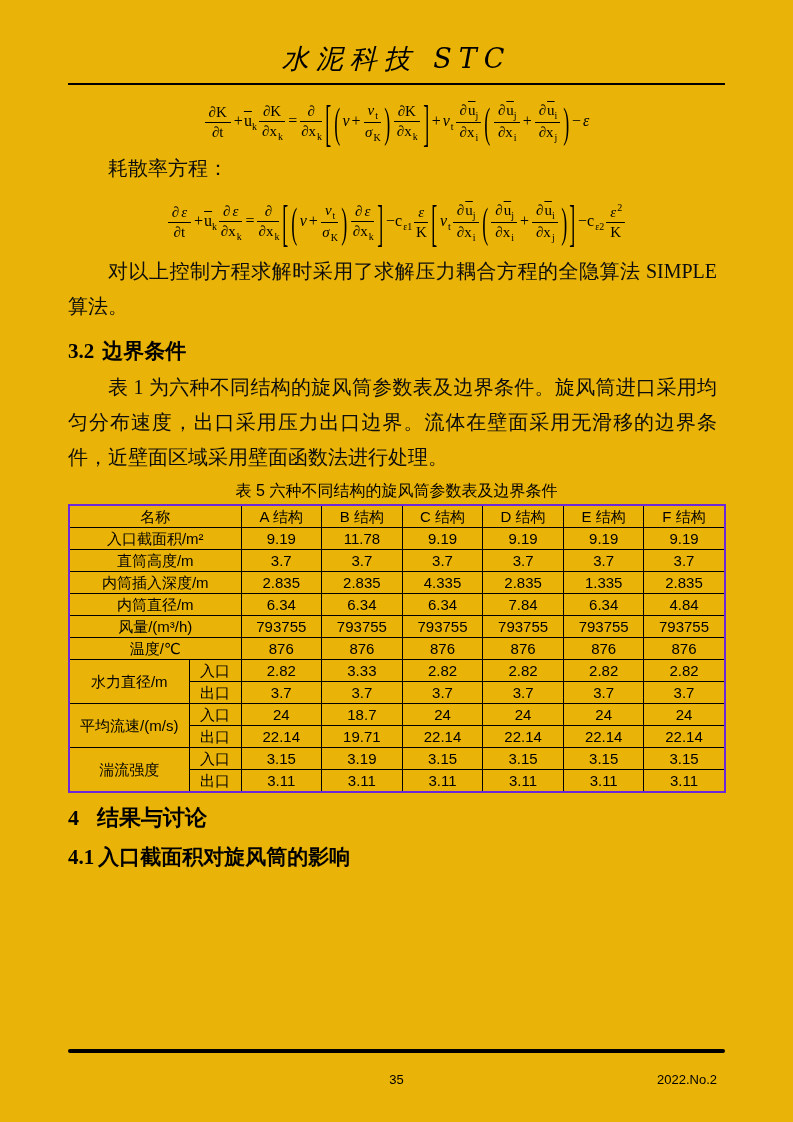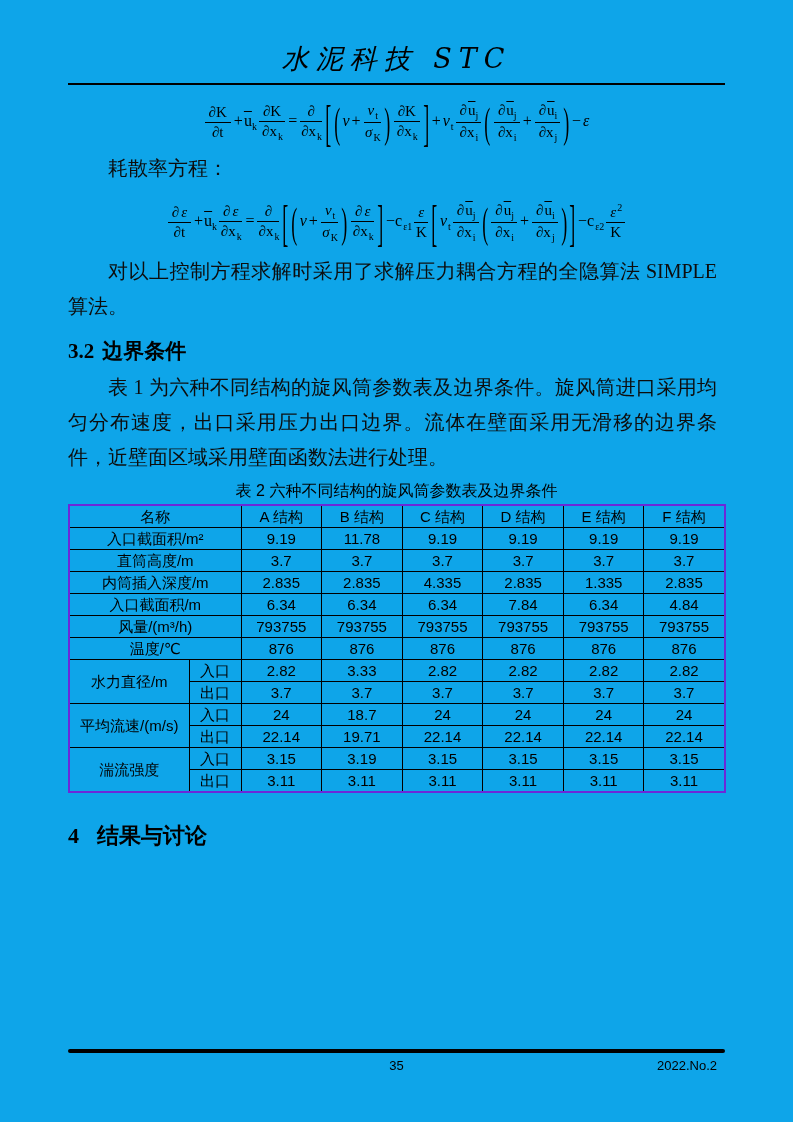--- a/index.html
+++ b/index.html
@@ -1,17 +1,17 @@
 <!DOCTYPE html>
 <html><head>
 <meta charset="utf-8">
 <style>
   html,body{margin:0;padding:0;background:#e8e8e8;}
   .page{
-    position:relative;width:793px;height:1122px;margin:0 auto;background:#0ea5e9;
+    position:relative;width:793px;height:1122px;margin:0 auto;background:#eab308;
     box-sizing:border-box;padding:40px 68px 4px 68px;color:#111;
     font-family:"Liberation Serif","DejaVu Serif",serif;overflow:hidden;
   }
   
   .journal-header{text-align:center;}
   .journal-title{
     font-family:"DejaVu Serif","Liberation Serif",serif;font-style:italic;
     font-size:27px;letter-spacing:7px;line-height:38px;color:#000;
   }
   .header-rule{border-bottom:2px solid #000;margin-top:5px;}
@@ -33,21 +33,21 @@
   .bg.rd{font-size:20px;transform:scaleY(2.1) scaleX(0.9);}
   
   .body-par{
     font-size:20px;line-height:35px;text-align:justify;text-indent:40px;
     margin:4px 8px 0 0;color:#0d0d0d;
   }
   .lead-line{font-size:20px;line-height:35px;text-indent:40px;margin:2px 0 0 0;color:#0d0d0d;}
   
   .hsec{margin:0;color:#000;font-weight:bold;}
   .h2sec{margin-top:12px;font-size:21px;line-height:30px;}
-  .h1sec{margin-top:27px;font-size:22px;line-height:32px;}
+  .h1sec{margin-top:9px;font-size:22px;line-height:32px;}
   .hnum{font-family:"Liberation Serif","DejaVu Serif",serif;}
   .htxt{font-family:"Liberation Sans","DejaVu Sans",sans-serif;}
   .gap-wide{margin-right:18px;}
   .gap-med{margin-right:8px;}
   .gap-sm{margin-right:4px;}
   
   .table-caption{
     text-align:center;font-family:"Liberation Sans","DejaVu Sans",sans-serif;
     font-size:16px;line-height:22px;margin-top:5px;color:#000;
   }
@@ -57,21 +57,21 @@
   }
   .data-table th,.data-table td{
     border:1.5px solid #000;text-align:center;vertical-align:middle;
     padding:0;height:21px;line-height:21px;font-weight:normal;
   }
   .data-table{border:2px solid #6d28d9;}
   
   .footer{position:absolute;left:68px;right:68px;top:1049px;}
   .footer-rule{height:3.5px;background:#000;border-radius:2px;}
   .footer-row{
-    position:relative;height:18px;margin-top:5px;
+    position:relative;height:18px;margin-top:19px;
     font-family:"Liberation Sans","DejaVu Sans",sans-serif;font-size:13px;color:#000;
   }
   .pageno{position:absolute;left:50%;transform:translateX(-50%);}
   .issue{position:absolute;right:8px;}
 </style>
 </head>
 <body>
 
 <div class="page">
 
@@ -85,21 +85,21 @@
   <p class="lead-line">耗散率方程：</p>
 
   <div class="equation" style="margin-top:4px;line-height:62px;"><span class="fr"><span class="nu"><span class="tk">∂</span><span class="it">ε</span></span><span class="de"><span class="tk">∂t</span></span></span><span class="tk">+</span><span class="ob">u</span><sub>k</sub><span class="fr"><span class="nu"><span class="tk">∂</span><span class="it">ε</span></span><span class="de"><span class="tk">∂x</span><sub>k</sub></span></span><span class="tk">=</span><span class="fr"><span class="nu"><span class="tk">∂</span></span><span class="de"><span class="tk">∂x</span><sub>k</sub></span></span><span class="bg sq">[</span><span class="bg rd">(</span><span class="it">ν</span><span class="tk">+</span><span class="fr"><span class="nu"><span class="it">ν</span><sub>t</sub></span><span class="de"><span class="it">σ</span><sub>K</sub></span></span><span class="bg rd">)</span><span class="fr"><span class="nu"><span class="tk">∂</span><span class="it">ε</span></span><span class="de"><span class="tk">∂x</span><sub>k</sub></span></span><span class="bg sq">]</span><span class="tk">−c</span><sub>ε1</sub><span class="fr"><span class="nu"><span class="it">ε</span></span><span class="de"><span class="tk">K</span></span></span><span class="bg sq">[</span><span class="it">ν</span><sub>t</sub><span class="fr"><span class="nu"><span class="tk">∂</span><span class="ob">u</span><sub>j</sub></span><span class="de"><span class="tk">∂x</span><sub>i</sub></span></span><span class="bg rd">(</span><span class="fr"><span class="nu"><span class="tk">∂</span><span class="ob">u</span><sub>j</sub></span><span class="de"><span class="tk">∂x</span><sub>i</sub></span></span><span class="tk">+</span><span class="fr"><span class="nu"><span class="tk">∂</span><span class="ob">u</span><sub>i</sub></span><span class="de"><span class="tk">∂x</span><sub>j</sub></span></span><span class="bg rd">)</span><span class="bg sq">]</span><span class="tk">−c</span><sub>ε2</sub><span class="fr"><span class="nu"><span class="it">ε</span><sup>2</sup></span><span class="de"><span class="tk">K</span></span></span></div>
 
   <p class="body-par" style="margin-top:2px;">对以上控制方程求解时采用了求解压力耦合方程的全隐算法 SIMPLE 算法。</p>
 
   <h2 class="hsec h2sec"><span class="hnum gap-med">3.2</span><span class="htxt">边界条件</span></h2>
 
   <p class="body-par">表 1 为六种不同结构的旋风筒参数表及边界条件。旋风筒进口采用均匀分布速度，出口采用压力出口边界。流体在壁面采用无滑移的边界条件，近壁面区域采用壁面函数法进行处理。</p>
 
-  <div class="table-caption">表 2 六种不同结构的旋风筒参数表及边界条件</div>
+  <div class="table-caption">表 5 六种不同结构的旋风筒参数表及边界条件</div>
 
   <table class="data-table">
     <colgroup>
       <col style="width:120px">
         <col style="width:52px">
       <col style="width:80.6px">
         <col style="width:80.6px">
         <col style="width:80.6px">
       <col style="width:80.6px">
         <col style="width:80.6px">
@@ -138,21 +138,21 @@
         <tr>
           <td colspan="2">内筒插入深度/m</td>
           <td>2.835</td>
           <td>2.835</td>
           <td>4.335</td>
           <td>2.835</td>
           <td>1.335</td>
           <td>2.835</td>
         </tr>
         <tr>
-          <td colspan="2">入口截面积/m</td>
+          <td colspan="2">内筒直径/m</td>
           <td>6.34</td>
           <td>6.34</td>
           <td>6.34</td>
           <td>7.84</td>
           <td>6.34</td>
           <td>4.84</td>
         </tr>
         <tr>
           <td colspan="2">风量/(m³/h)</td>
           <td>793755</td>
@@ -226,20 +226,21 @@
           <td>3.11</td>
           <td>3.11</td>
           <td>3.11</td>
           <td>3.11</td>
         </tr>
       </tbody>
   </table>
 
   <h1 class="hsec h1sec"><span class="hnum gap-wide">4</span><span class="htxt">结果与讨论</span></h1>
 
+  <h2 class="hsec h2sec" style="margin-top:8px;"><span class="hnum gap-sm">4.1</span><span class="htxt">入口截面积对旋风筒的影响</span></h2>
 
 
   <div class="footer">
     <div class="footer-rule"></div>
     <div class="footer-row">
       <span class="pageno">35</span>
       <span class="issue">2022.No.2</span>
     </div>
   </div>
 

